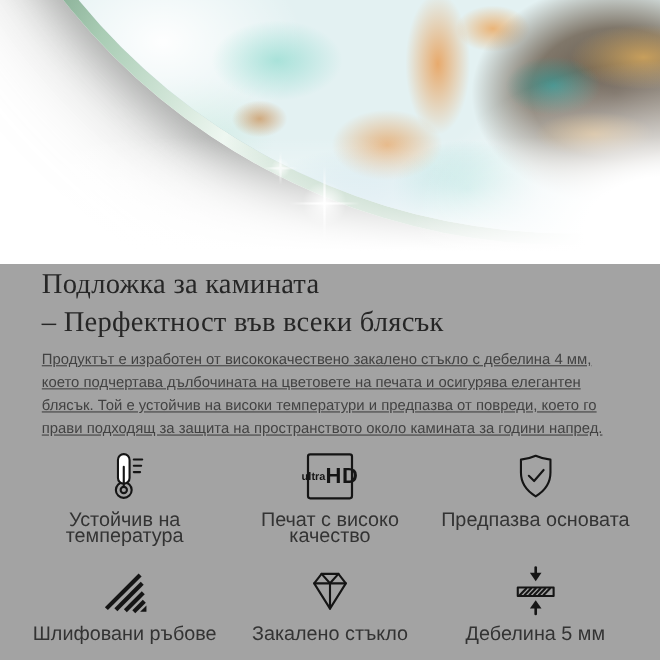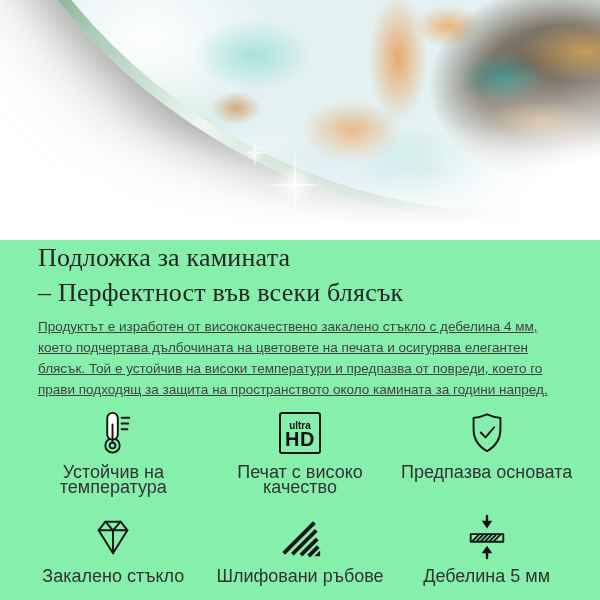--- a/index.html
+++ b/index.html
@@ -1,17 +1,17 @@
 <!DOCTYPE html>
 <html><head>
 <meta charset="utf-8">
 <style>
   html,body{margin:0;padding:0;background:#fff;}
   body{width:600px;height:600px;overflow:hidden;font-family:"Liberation Sans",sans-serif;position:relative;}
-  .page{width:600px;height:600px;background:#86efac;position:relative;}
+  .page{width:600px;height:600px;background:#a3a3a3;position:relative;}
 
   
   .hero{position:relative;width:600px;height:240px;overflow:hidden;background:#fff;}
   .disc-edge{
     position:absolute;left:-69px;top:-951px;width:1174px;height:1174px;border-radius:50%;
     background:linear-gradient(118deg,#527e63 4%,#c9e2d1 16%,#4e7a60 28%,#a9ccb4 38%,#eef7f1 47%,#8fb89c 57%,#4e7f63 70%,#6f9d82 84%);
     box-shadow:0 16px 40px rgba(125,127,125,.55), -8px 36px 80px rgba(150,152,150,.38);
   }
   .disc-art{
     position:absolute;left:-58px;top:-940px;width:1152px;height:1152px;border-radius:50%;
@@ -54,21 +54,21 @@
   h1{margin:0;font-family:"Liberation Serif",serif;font-weight:400;color:#262626;
      font-size:26px;line-height:35px;letter-spacing:.2px;}
   .desc{margin:6px 0 0 0;color:#424242;font-size:13.5px;line-height:21px;max-width:528px;text-decoration:underline;}
 
   
   .features{margin-top:9px;padding:0 20px;display:grid;grid-template-columns:1fr 1fr 1fr;row-gap:18px;}
   .feature{display:flex;flex-direction:column;align-items:center;}
   .icon-box{height:48px;display:flex;align-items:center;justify-content:center;}
   .feature .label{margin-top:8px;font-size:18px;color:#333;line-height:15px;text-align:center;}
   .icon-box svg{stroke:#151515;fill:none;stroke-width:2;stroke-linecap:round;stroke-linejoin:round;}
-  .uhd{width:38px;height:38px;border:2.5px solid #151515;border-radius:3px;display:flex;flex-direction:column;
+  .uhd{width:38px;height:38px;border:2.5px solid #151515;border-radius:3px;display:flex;flex-direction:row;
        align-items:center;justify-content:center;color:#151515;}
   .uhd .t{font-size:10px;font-weight:700;line-height:11px;}
   .uhd .b{font-size:20px;font-weight:800;line-height:16px;letter-spacing:.5px;}
 </style>
 </head>
 <body>
 
 <div class="page">
 
   <div class="hero">
@@ -118,41 +118,41 @@
         <svg width="46" height="46" viewBox="0 0 48 48">
           <path d="M24 4.5 C28.5 6.5 33.5 7.8 38 8.2 L38 20.5 C38 30.5 32.5 38 24 43 C15.5 38 10 30.5 10 20.5 L10 8.2 C14.5 7.8 19.5 6.5 24 4.5 Z"></path>
           <path d="M17.5 23.5 L22.5 28.5 L31.5 18"></path>
         </svg>
       </div>
       <div class="label">Предпазва основата</div>
     </div>
 
     <div class="feature">
       <div class="icon-box">
-        <svg width="46" height="46" viewBox="0 0 48 48">
-          <polygon points="16,8 32,8 39,17 24,41 9,17"></polygon>
-          <line x1="9" y1="17" x2="39" y2="17"></line>
-          <polyline points="16,8 24,17 32,8"></polyline>
-          <line x1="24" y1="17" x2="24" y2="41"></line>
-        </svg>
-      </div>
-      <div class="label">Закалено стъкло</div>
-    </div>
-
-    <div class="feature">
-      <div class="icon-box">
         <svg width="46" height="46" viewBox="0 0 48 48" style="stroke-linecap:butt">
           <line x1="7" y1="41" x2="39" y2="9" stroke-width="4"></line>
           <line x1="16" y1="42" x2="41" y2="17" stroke-width="4"></line>
           <line x1="25" y1="43" x2="42" y2="26" stroke-width="4"></line>
           <line x1="33" y1="44" x2="43" y2="34" stroke-width="4"></line>
           <polygon points="39,44 45,44 45,38" fill="#151515" stroke="none"></polygon>
         </svg>
       </div>
       <div class="label">Шлифовани ръбове</div>
+    </div>
+
+    <div class="feature">
+      <div class="icon-box">
+        <svg width="46" height="46" viewBox="0 0 48 48">
+          <polygon points="16,8 32,8 39,17 24,41 9,17"></polygon>
+          <line x1="9" y1="17" x2="39" y2="17"></line>
+          <polyline points="16,8 24,17 32,8"></polyline>
+          <line x1="24" y1="17" x2="24" y2="41"></line>
+        </svg>
+      </div>
+      <div class="label">Закалено стъкло</div>
     </div>
 
     <div class="feature">
       <div class="icon-box">
         <svg width="46" height="46" viewBox="0 0 48 48">
           <rect x="7" y="21" width="34" height="8"></rect>
           <line x1="9" y1="28" x2="15" y2="22"></line>
           <line x1="13.5" y1="28" x2="19.5" y2="22"></line>
           <line x1="18" y1="28" x2="24" y2="22"></line>
           <line x1="22.5" y1="28" x2="28.5" y2="22"></line>

